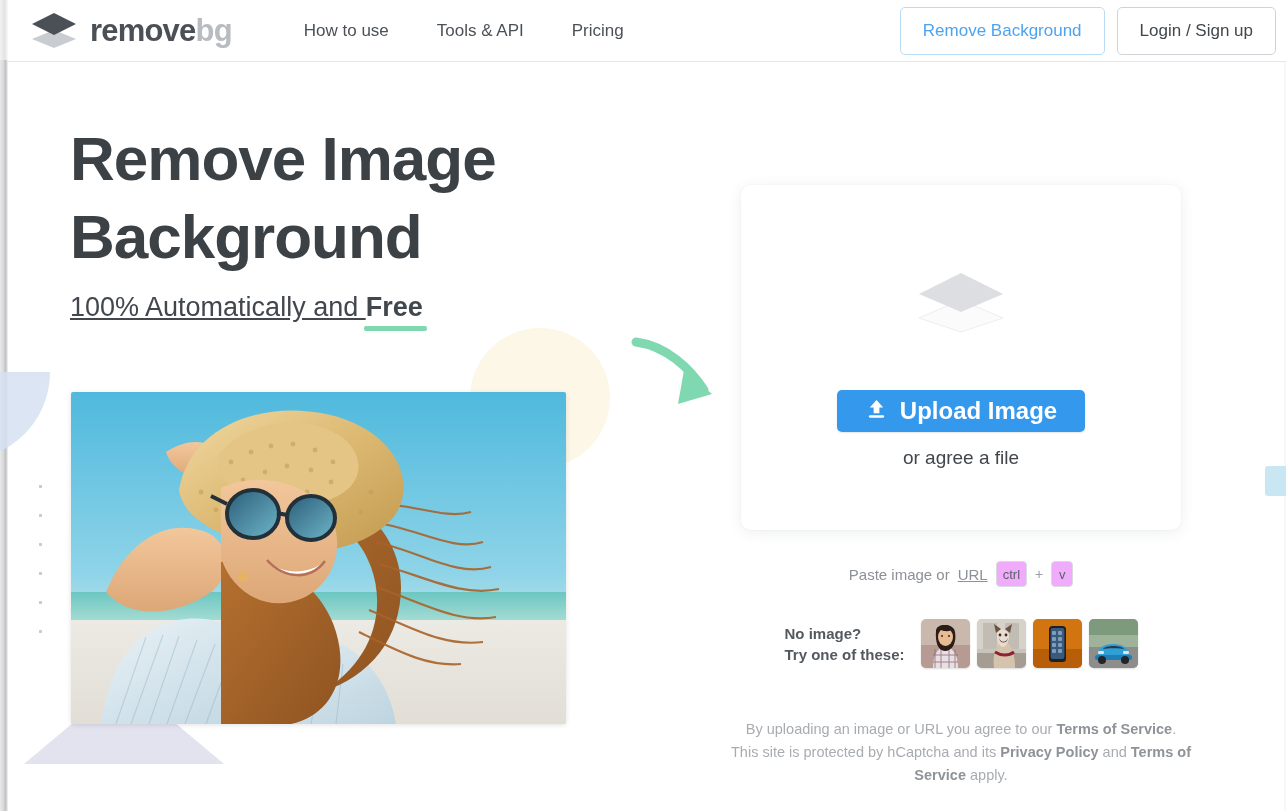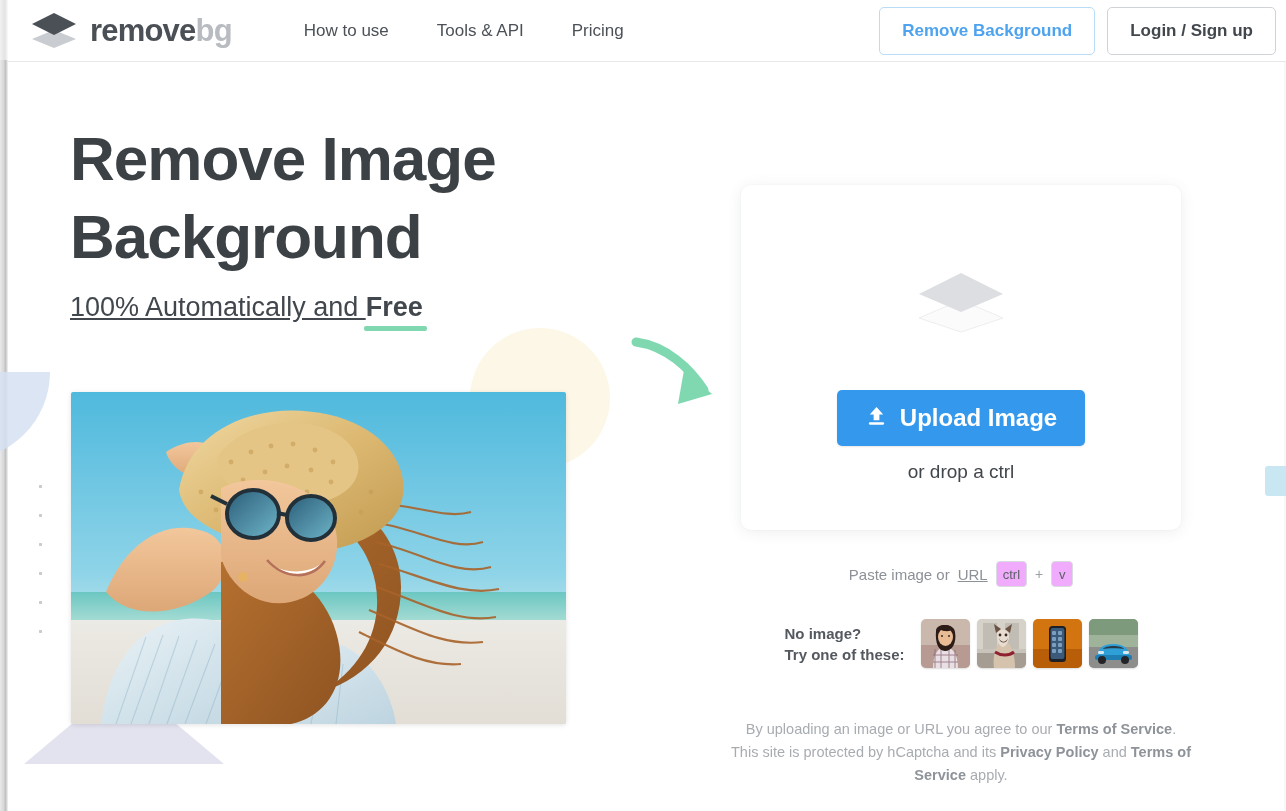--- a/index.html
+++ b/index.html
@@ -37,21 +37,21 @@
   .nav { display: flex; align-items: center; margin-left: 72px; gap: 48px; }
   .nav a {
     font-size: 17px; color: #4b5157; text-decoration: none; cursor: pointer;
     white-space: nowrap;
   }
 
   .header-actions { position: absolute; right: 10px; top: 7px; display: flex; gap: 12px; }
   .btn-outline {
     height: 48px; border: 1px solid #cfd3d7; border-radius: 5px; background: #fff;
     display: flex; align-items: center; justify-content: center;
-    font-size: 17px; font-weight: 700; padding: 0 22px; cursor: pointer;
+    font-size: 17px; font-weight: 400; padding: 0 22px; cursor: pointer;
     white-space: nowrap;
   }
   .btn-remove-bg { border-color: #b9dcf7; color: #4ea3ef; }
   .btn-login { color: #41474d; }
 
   
   .shape-quarter {
     position: absolute; left: -38px; top: 372px; width: 88px; height: 88px;
     background: #d5e0f2; border-radius: 0 0 88px 0; opacity: .85;
   }
@@ -100,21 +100,21 @@
 
   
   .upload-card {
     position: absolute; left: 741px; top: 185px; width: 440px; height: 345px;
     background: #ffffff; border-radius: 10px;
     box-shadow: 0 2px 14px rgba(80,90,110,.10), 0 0 0 1px rgba(0,0,0,.012);
     display: flex; flex-direction: column; align-items: center;
   }
   .card-layers { margin-top: 85px; width: 92px; height: 64px; position: relative; }
   .upload-btn {
-    margin-top: 56px; height: 56px; padding: 0 28px; border: none; border-radius: 5px;
+    margin-top: 56px; height: 42px; padding: 0 28px; border: none; border-radius: 5px;
     background: #3498ed; color: #fff; font-size: 24px; font-weight: 700;
     display: flex; align-items: center; gap: 12px; cursor: pointer;
     font-family: "Liberation Sans", sans-serif;
     box-shadow: 0 1px 2px rgba(0,0,0,.10);
   }
   .drop-text { margin-top: 15px; font-size: 19px; color: #40464c; }
 
   .paste-row {
     position: absolute; left: 741px; top: 545px; width: 440px;
     display: flex; align-items: center; justify-content: center; gap: 8px;
@@ -333,21 +333,21 @@
     <button class="upload-btn">
       <span>
         <svg viewBox="0 0 24 24" width="23" height="23" aria-hidden="true">
           <path d="M12 3 L19 11 H15 V17 H9 V11 H5 Z" fill="#ffffff"></path>
           <rect x="4" y="19" width="16" height="2.6" rx="1.2" fill="#ffffff"></rect>
         </svg>
       </span>
       <span>Upload Image</span>
     </button>
 
-    <div class="drop-text">or drop a ctrl</div>
+    <div class="drop-text">or agree a file</div>
   </div>
 
   <div class="paste-row">
     <span>Paste image or</span>
     <u>URL</u>
     <span class="kbd">ctrl</span>
     <span class="kbd-plus">+</span>
     <span class="kbd">v</span>
   </div>
 

